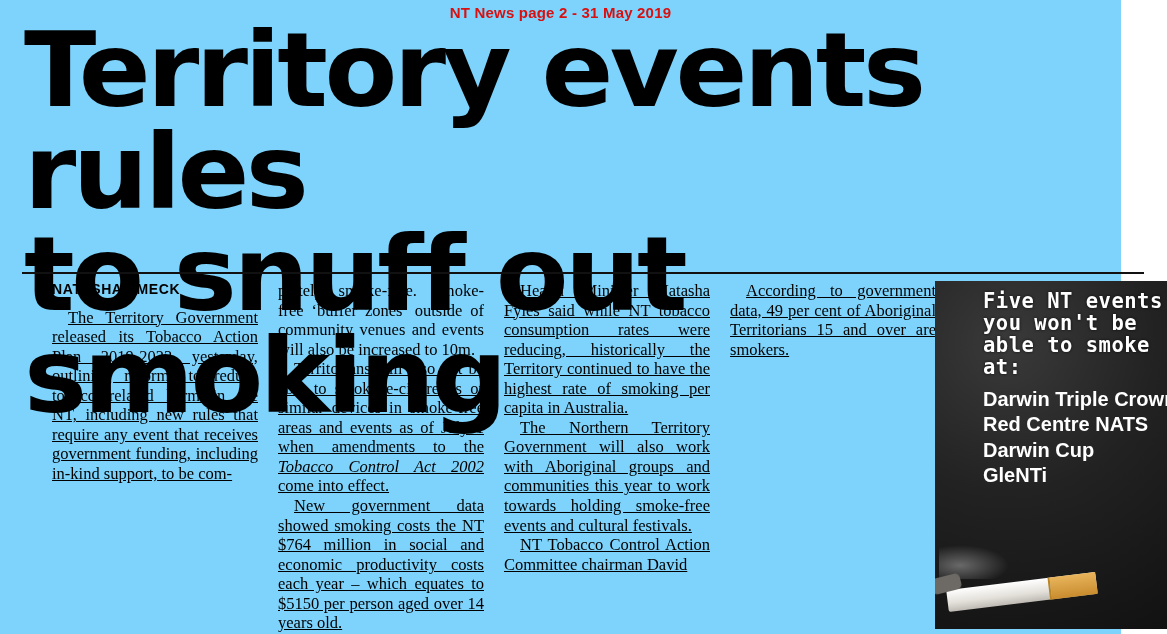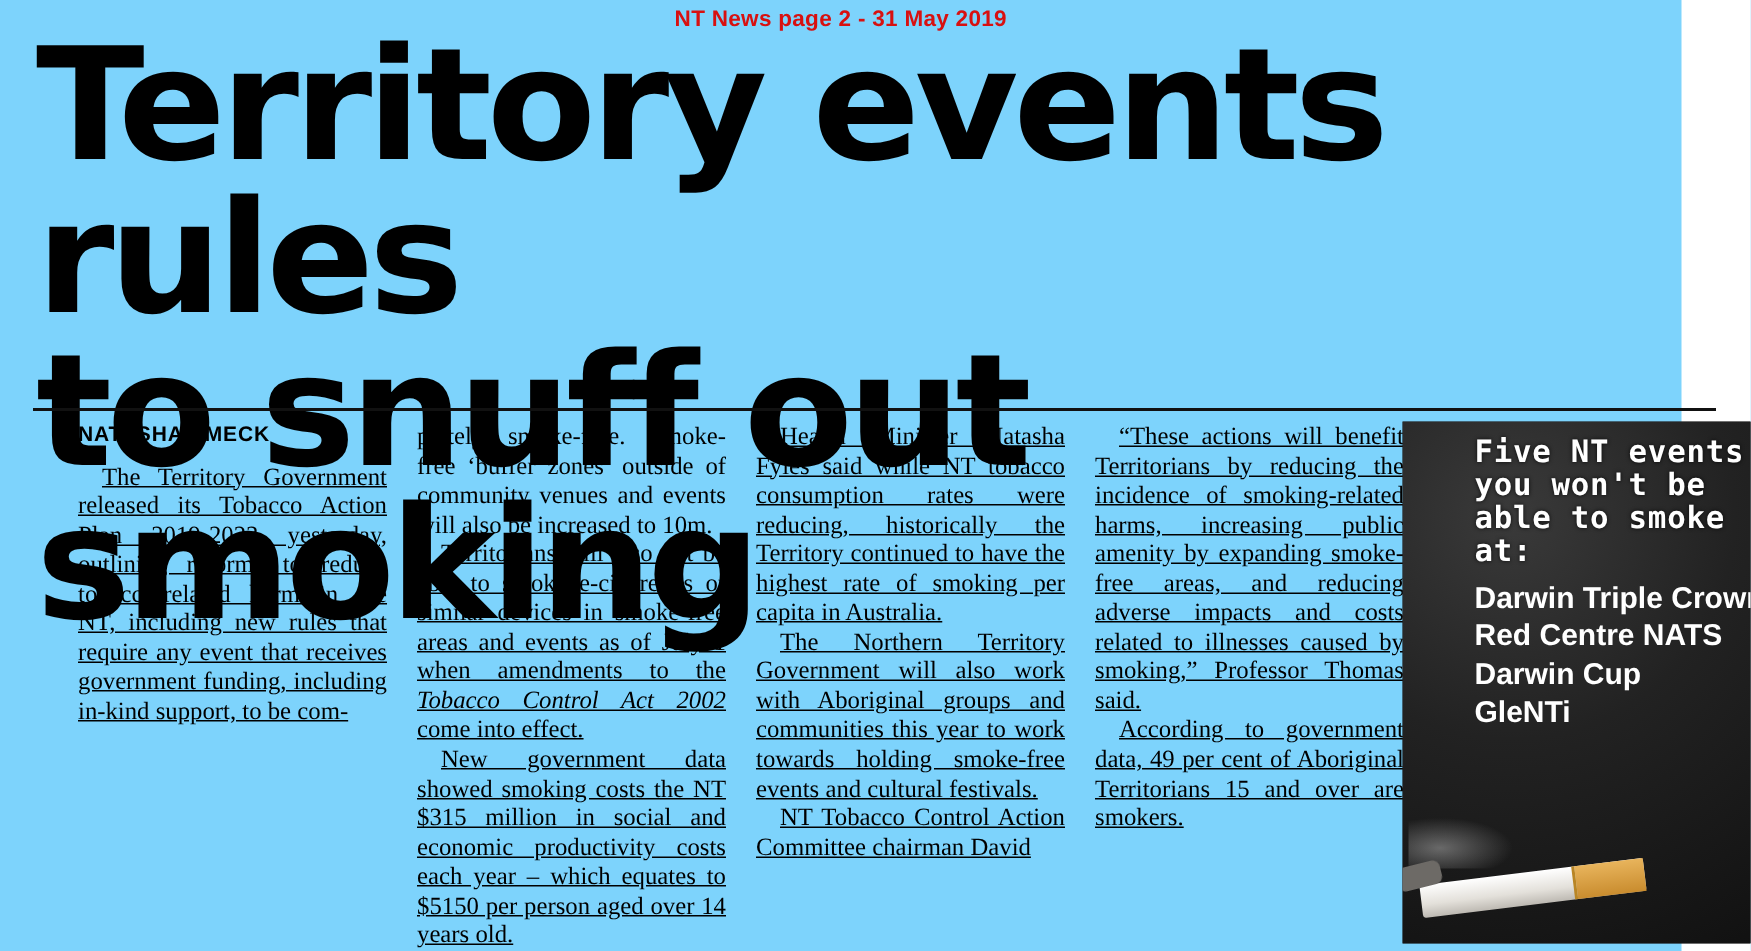--- a/index.html
+++ b/index.html
@@ -210,31 +210,30 @@
     <div class="columns">
 
       <div class="col">
         <div class="byline">NATASHA EMECK</div>
         <p class="indent">The Territory Government released its Tobacco Action Plan 2019-2023 yesterday, outlining reforms to reduce tobacco-related harm in the NT, including new rules that require any event that receives government funding, including in-kind support, to be com-</p>
       </div>
 
       <div class="col">
         <p class="firstpara">pletely smoke-free. Smoke-free ‘buffer zones’ outside of community venues and events will also be increased to 10m.</p>
         <p class="indent">Territorians will also not be able to smoke e-cigarettes or similar devices in smoke-free areas and events as of July 1 when amendments to the <span class="ital">Tobacco Control Act 2002</span> come into effect.</p>
-        <p class="indent">New government data showed smoking costs the NT $315 million in social and economic productivity costs each year – which equates to $5150 per person aged over 14 years old.</p>
+        <p class="indent">New government data showed smoking costs the NT $764 million in social and economic productivity costs each year – which equates to $5150 per person aged over 14 years old.</p>
       </div>
 
       <div class="col">
         <p class="indent">Health Minister Natasha Fyles said while NT tobacco consumption rates were reducing, historically the Territory continued to have the highest rate of smoking per capita in Australia.</p>
         <p class="indent">The Northern Territory Government will also work with Aboriginal groups and communities this year to work towards holding smoke-free events and cultural festivals.</p>
         <p class="indent">NT Tobacco Control Action Committee chairman David</p>
       </div>
 
       <div class="col">
-        <p class="indent">“These actions will benefit Territorians by reducing the incidence of smoking-related harms, increasing public amenity by expanding smoke-free areas, and reducing adverse impacts and costs related to illnesses caused by smoking,” Professor Thomas said.</p>
         <p class="indent">According to government data, 49 per cent of Aboriginal Territorians 15 and over are smokers.</p>
       </div>
 
     </div>
 
     <div class="promo">
       <div class="promo-bg"></div>
       <div class="promo-title">Five NT events you won't be able to smoke at:</div>
       <div class="promo-list">
         <div>Darwin Triple Crown</div>

